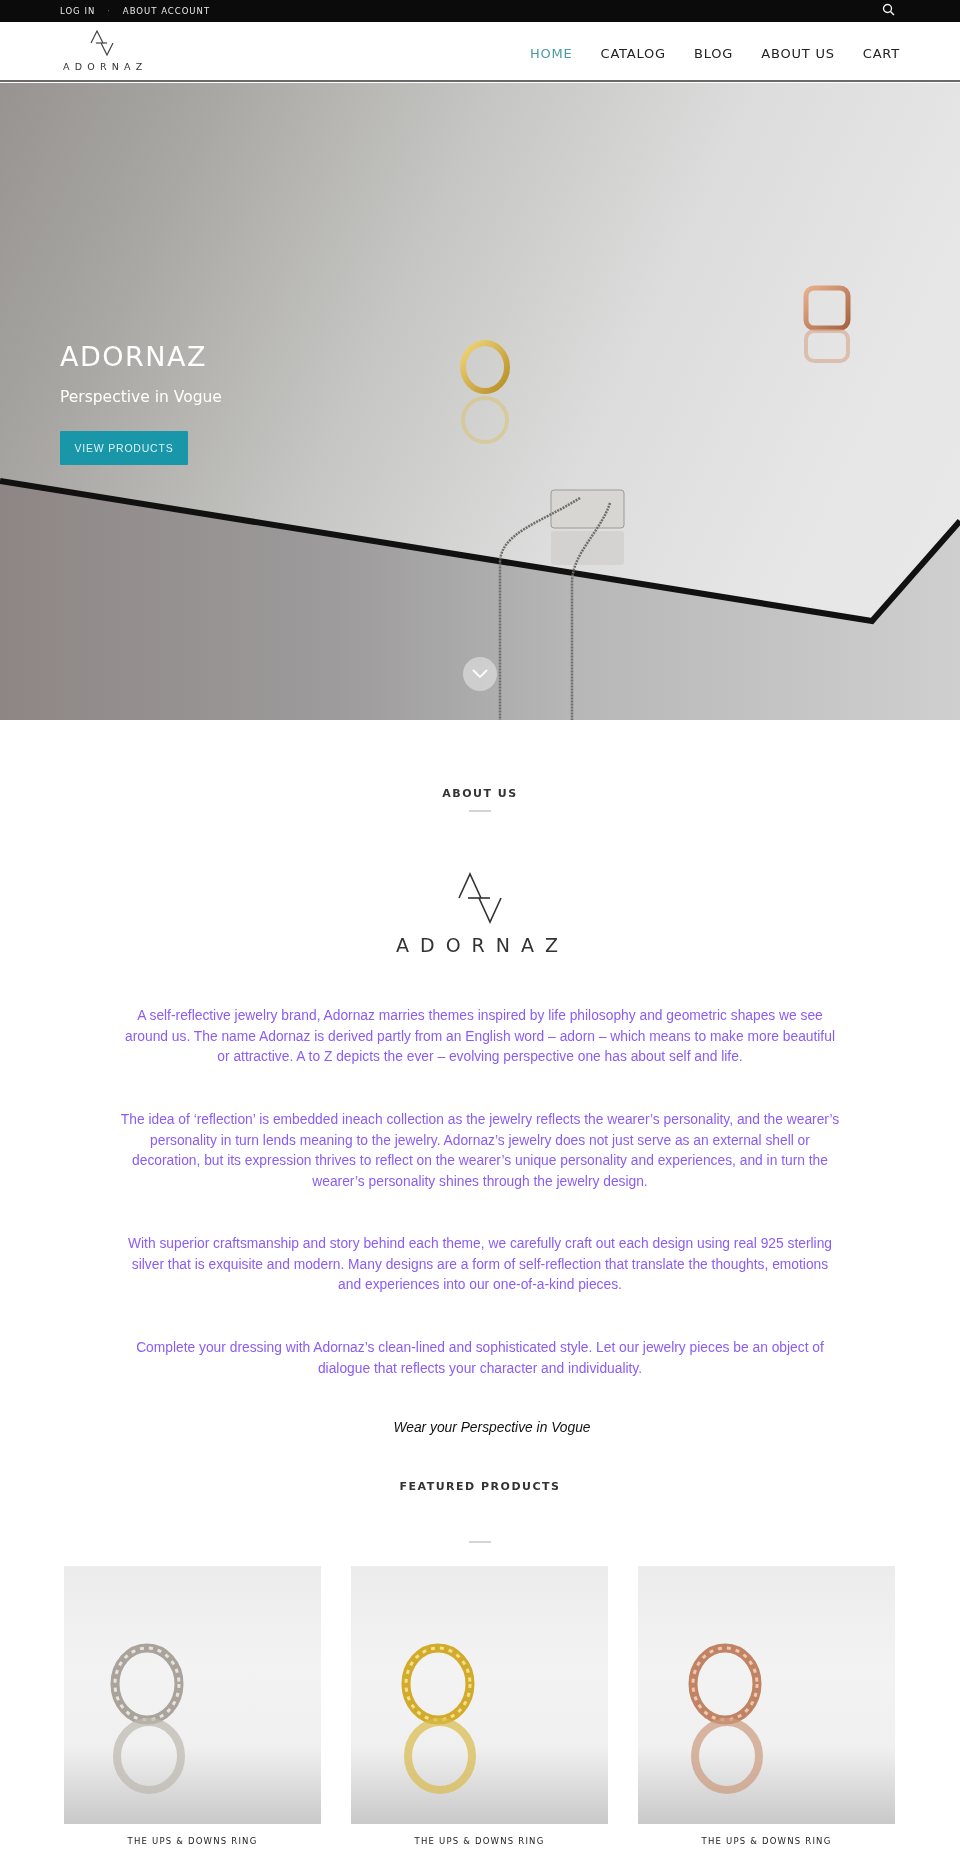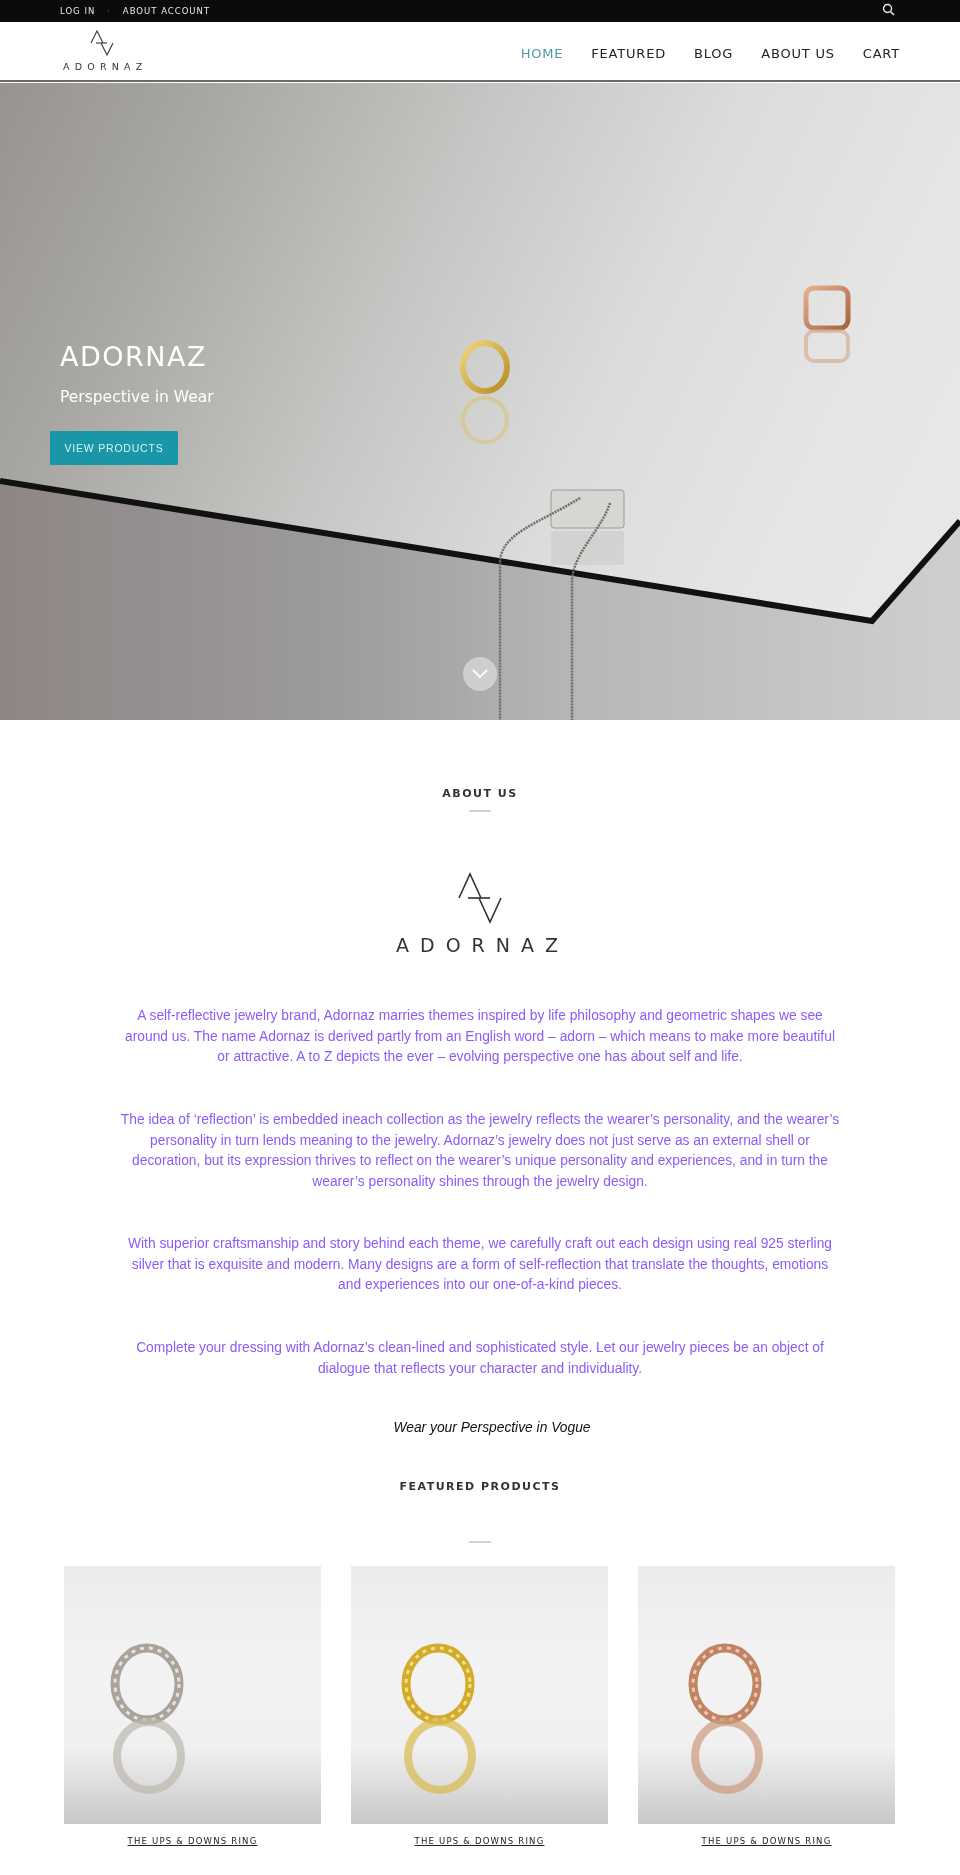--- a/index.html
+++ b/index.html
@@ -20,38 +20,38 @@
   .nav { position: absolute; right: 60px; top: 24px; display: flex; }
   .nav a { font-size: 13px; letter-spacing: 0.8px; color: #222; text-decoration: none; margin-left: 28px; }
   .nav a.active { color: #4a9aa5; }
 
   
   .hero { position: absolute; left: 0; top: 83px; width: 960px; height: 637px; overflow: hidden;
     background: linear-gradient(115deg, #979390 0%, #a9a8a4 18%, #c6c6c4 40%, #dcdcdc 60%, #e6e6e7 80%, #e9e9ea 100%); }
   .hero .lower { position: absolute; left: 0; top: 0; width: 960px; height: 637px; }
   .hero-title { position: absolute; left: 60px; top: 258px; font-size: 27px; letter-spacing: 1.5px; color: #fff; font-weight: normal; }
   .hero-sub { position: absolute; left: 60px; top: 305px; font-size: 15.5px; color: #fff; }
-  .hero-btn { position: absolute; left: 50px; top: 348px; width: 128px; height: 34px; background: #1996a8; color: #d8f3f6; font-size: 10.5px; letter-spacing: 0.8px; border: none; border-radius: 1px; display: flex; align-items: center; justify-content: center; }
+  .hero-btn { position: absolute; left: 60px; top: 348px; width: 128px; height: 34px; background: #1996a8; color: #d8f3f6; font-size: 10.5px; letter-spacing: 0.8px; border: none; border-radius: 1px; display: flex; align-items: center; justify-content: center; }
   .scroll-btn { position: absolute; left: 463px; top: 574px; width: 34px; height: 34px; border-radius: 50%; background: rgba(235,235,235,0.55); display: flex; align-items: center; justify-content: center; }
 
   
   .sec-head { position: absolute; left: 0; width: 960px; text-align: center; font-size: 11px; letter-spacing: 1.5px; color: #333; }
   .sec-rule { position: absolute; left: 469px; width: 22px; height: 2px; background: #d4d4d4; }
 
   .about-logo { position: absolute; left: 395px; top: 872px; width: 170px; height: 85px; }
   .about-logo .logotext { position: absolute; left: 1px; top: 62px; font-size: 19px; letter-spacing: 11px; color: #333; }
 
   .para { position: absolute; left: 120px; width: 720px; text-align: center; font-family: "Liberation Sans", sans-serif; font-size: 13.8px; line-height: 20.5px; color: #8b5cf6; }
   .tagline { position: absolute; left: 0; width: 960px; text-align: center; font-family: "Liberation Sans", sans-serif; font-style: italic; font-size: 13.8px; color: #111; }
 
   
   .product { position: absolute; top: 1566px; width: 257px; }
   .product .img { width: 257px; height: 258px; position: relative; overflow: hidden;
     background: linear-gradient(180deg, #ececec 0%, #f3f3f3 40%, #f0f0f0 70%, #c9c9c9 100%); }
-  .product .name { margin-top: 12px; text-align: center; font-size: 8.5px; letter-spacing: 1.2px; color: #222; text-decoration: underline; }
+  .product .name { margin-top: 12px; text-align: center; font-size: 8.5px; letter-spacing: 1.2px; color: #222; }
 </style>
 </head>
 <body>
 
 <div class="topbar">
   <div class="links">
     <span>LOG IN</span>
     <span class="sep">·</span>
     <span>ABOUT ACCOUNT</span>
   </div>
@@ -67,21 +67,21 @@
   <div class="logo">
     <svg width="24" height="26" viewBox="0 0 24 26">
       <polyline points="1,13 7,1 13,13" fill="none" stroke="#444" stroke-width="1.2"></polyline>
       <line x1="6" y1="13" x2="17" y2="13" stroke="#444" stroke-width="1.2"></line>
       <polyline points="11,13 17,25 23,13" fill="none" stroke="#444" stroke-width="1.2"></polyline>
     </svg>
     <span class="logotext">ADORNAZ</span>
   </div>
   <nav class="nav">
     <a class="active">HOME</a>
-    <a>FEATURED</a>
+    <a>CATALOG</a>
     <a>BLOG</a>
     <a>ABOUT US</a>
     <a>CART</a>
   </nav>
 </div>
 
 <section class="hero">
   <svg class="lower" width="960" height="637" viewBox="0 0 960 637">
     <defs>
       <linearGradient id="lg1" x1="0" y1="0" x2="1" y2="0">
@@ -111,21 +111,21 @@
     <rect x="806" y="248" width="42" height="30" rx="8" fill="none" stroke="#d7a58b" stroke-width="4" opacity="0.6"></rect>
 
     <rect x="551" y="407" width="73" height="38" rx="3" fill="#d8d6d2" stroke="#9c9a95" stroke-width="1"></rect>
     <rect x="551" y="448" width="73" height="34" rx="3" fill="#cfcdca" opacity="0.7"></rect>
 
     <path d="M580,415 C540,440 500,450 500,480 L500,637" fill="none" stroke="#6f6e69" stroke-width="2.5" stroke-dasharray="2 1"></path>
     <path d="M610,420 C600,450 572,470 572,500 L572,637" fill="none" stroke="#6f6e69" stroke-width="2.5" stroke-dasharray="2 1"></path>
   </svg>
 
   <h1 class="hero-title">ADORNAZ</h1>
-  <div class="hero-sub">Perspective in Wear</div>
+  <div class="hero-sub">Perspective in Vogue</div>
   <button class="hero-btn">VIEW PRODUCTS</button>
   <div class="scroll-btn">
     <svg width="16" height="10" viewBox="0 0 16 10">
         <polyline points="1,1 8,8 15,1" fill="none" stroke="#fff" stroke-width="1.8"></polyline>
       </svg>
   </div>
 </section>
 
 <h2 class="sec-head" style="top:787px;">ABOUT US</h2>
 <div class="sec-rule" style="top:810px;"></div>

